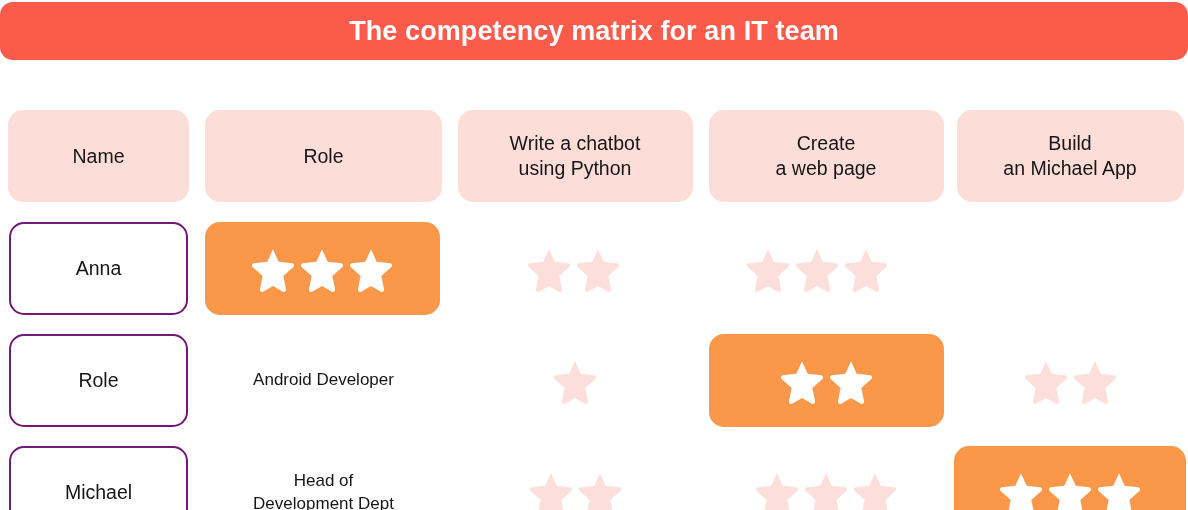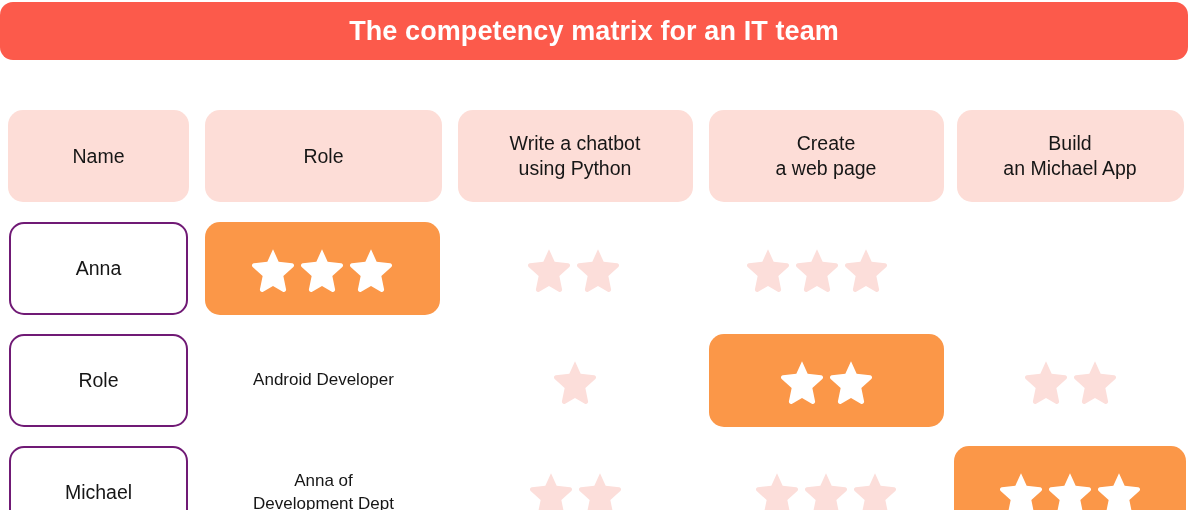--- a/index.html
+++ b/index.html
@@ -296,21 +296,21 @@
   </div>
 
   <div class="row row-2">
     <div class="cell col-name">
       <div class="card name-card">
         <span>Michael</span>
       </div>
     </div>
     <div class="cell col-role">
       <div class="role-text">
-        <span style="display: block;">Anna of</span>
+        <span style="display: block;">Head of</span>
         <span style="display: block;">Development Dept</span>
       </div>
     </div>
     <div class="cell col-skill-0">
       <div class="card stars-card plain">
           <span class="star">
             <svg viewBox="0 0 100 100" xmlns="http://www.w3.org/2000/svg">
               <path stroke-linejoin="round" stroke-width="13" stroke="#fcdeda" style="stroke:inherit" d="M50 7 L62.3 34.2 L91.6 37.6 C95.6 38.1 97.2 43 94.2 45.7 L72.5 65.3 L78.4 94.2 C79.2 98.2 74.9 101.2 71.4 99.2 L50 86.7 L28.6 99.2 C25.1 101.2 20.8 98.2 21.6 94.2 L27.5 65.3 L5.8 45.7 C2.8 43 4.4 38.1 8.4 37.6 L37.7 34.2 Z" fill="#fcdeda"></path>
             </svg>
           </span>

